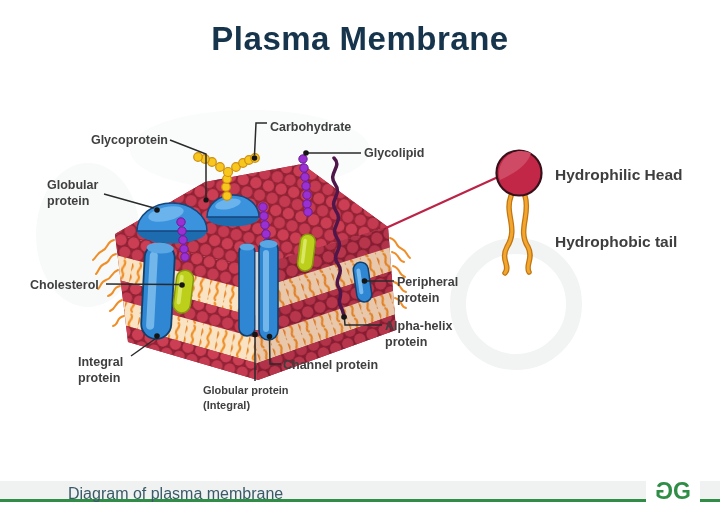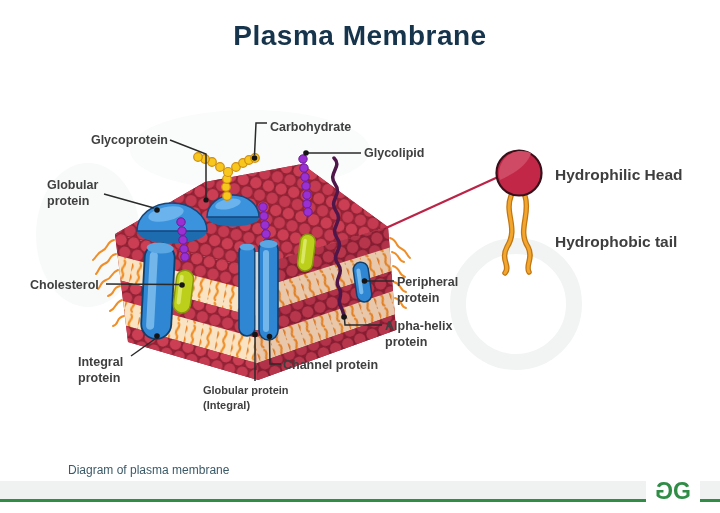--- a/index.html
+++ b/index.html
@@ -1,26 +1,26 @@
 <!DOCTYPE html>
 <html><head>
 <meta charset="utf-8">
 <style>
   html,body{margin:0;padding:0;background:#ffffff;}
   .page{position:relative;width:720px;height:513px;background:#ffffff;overflow:hidden;
         font-family:"Liberation Sans",sans-serif;}
   .title{position:absolute;left:0;right:0;top:20px;text-align:center;
-         font-size:28px;font-weight:800;letter-spacing:.5px;color:#16344b;}
+         font-size:33px;font-weight:800;letter-spacing:.5px;color:#16344b;}
   .diagram{position:absolute;left:0;top:0;}
   .lbl{font-family:"Liberation Sans",sans-serif;font-size:12.5px;font-weight:600;fill:#3f3f3f;}
   .lbl-sm{font-family:"Liberation Sans",sans-serif;font-size:11px;font-weight:600;fill:#3f3f3f;}
   .legend-lbl{font-family:"Liberation Sans",sans-serif;font-size:15.5px;font-weight:700;fill:#3e3e3e;}
   .footer-bar{position:absolute;left:0;top:481px;width:720px;height:20px;background:#f0f2f2;}
   .footer-line{position:absolute;left:0;top:499px;width:720px;height:3px;background:#2f8d46;}
-  .footer-caption{position:absolute;left:28px;top:463px;font-size:12px;color:#3b5a68;padding-left:40px;}
+  .footer-caption{position:absolute;left:28px;top:485px;font-size:16px;color:#3b5a68;padding-left:40px;}
   .logo-box{position:absolute;left:646px;top:476px;width:54px;height:30px;background:#ffffff;
             display:flex;align-items:center;justify-content:center;}
   .gfg{color:#2f8d46;font-weight:700;font-size:23px;line-height:1;letter-spacing:-3px;
        font-family:"Liberation Sans",sans-serif;}
   .gfg .g1{display:inline-block;transform:scaleX(-1);}
   .gfg .g2{display:inline-block;}
 </style>
 </head>
 <body>
 

